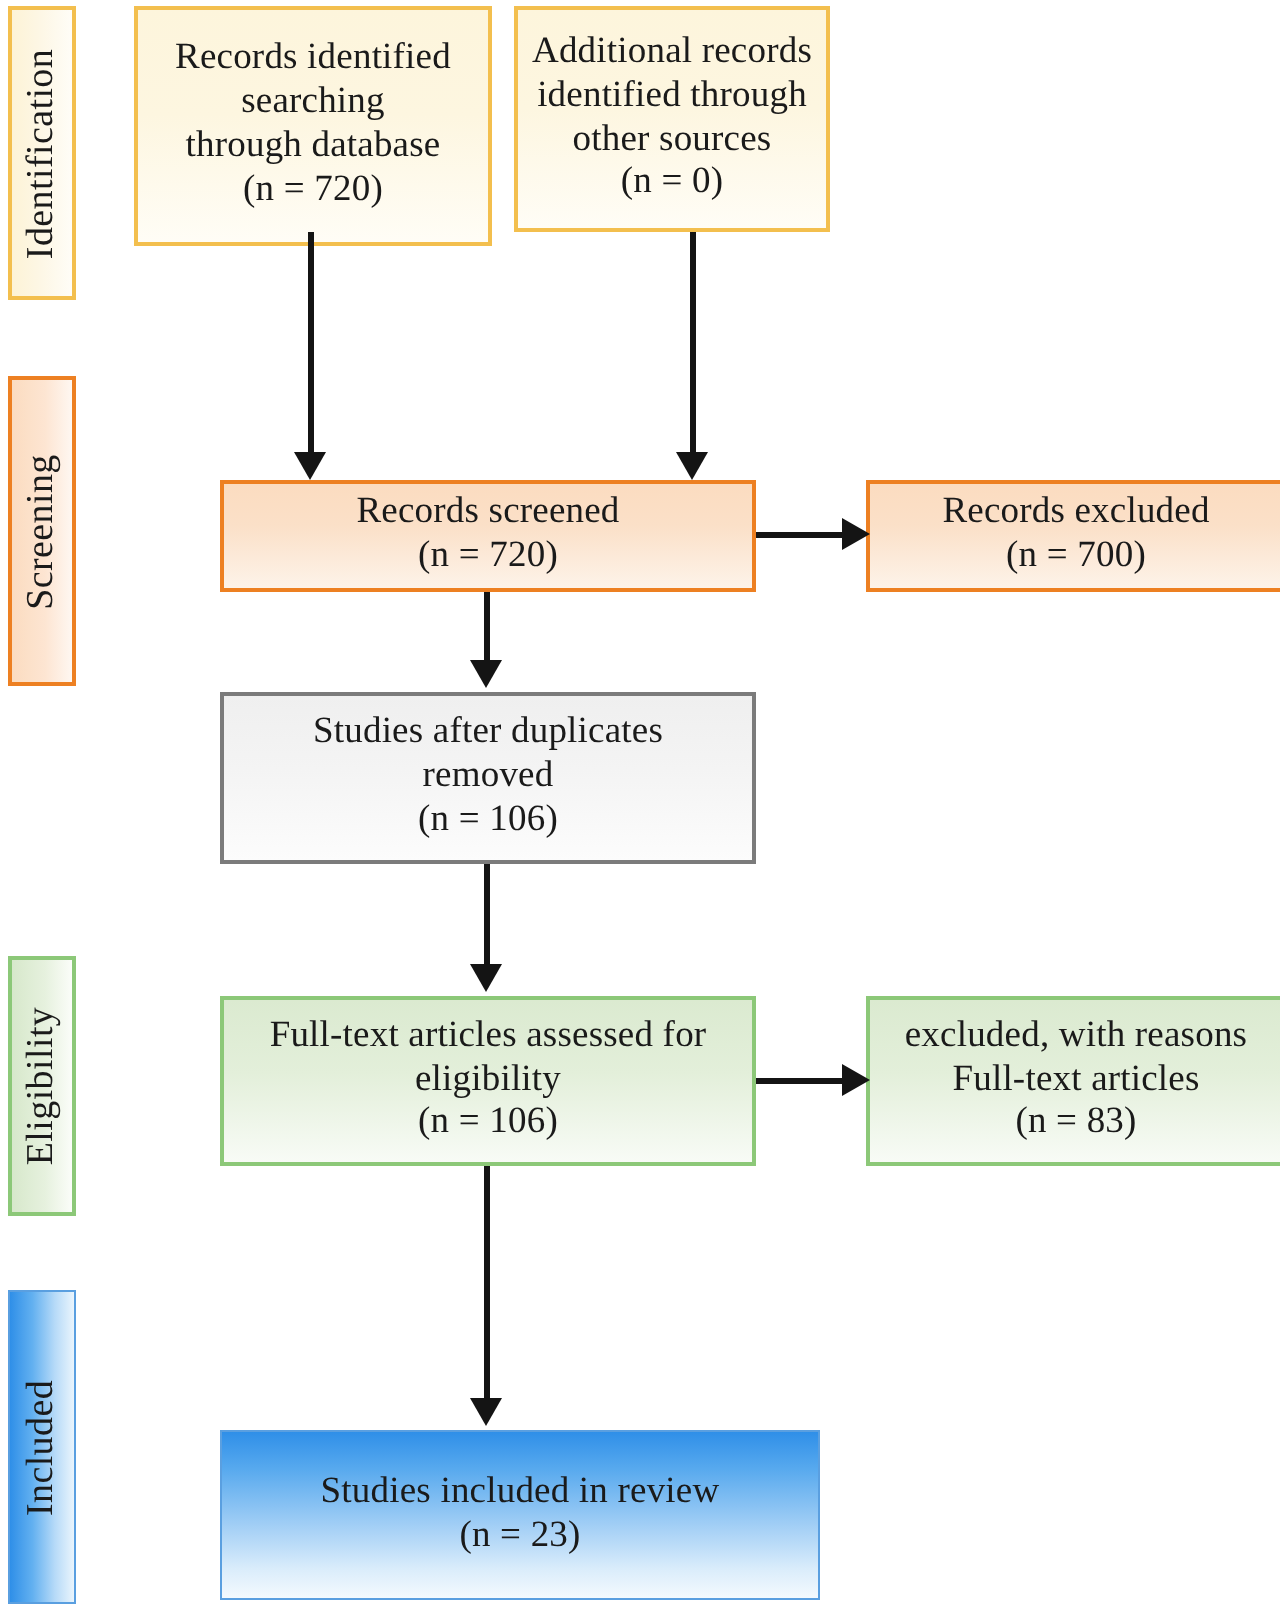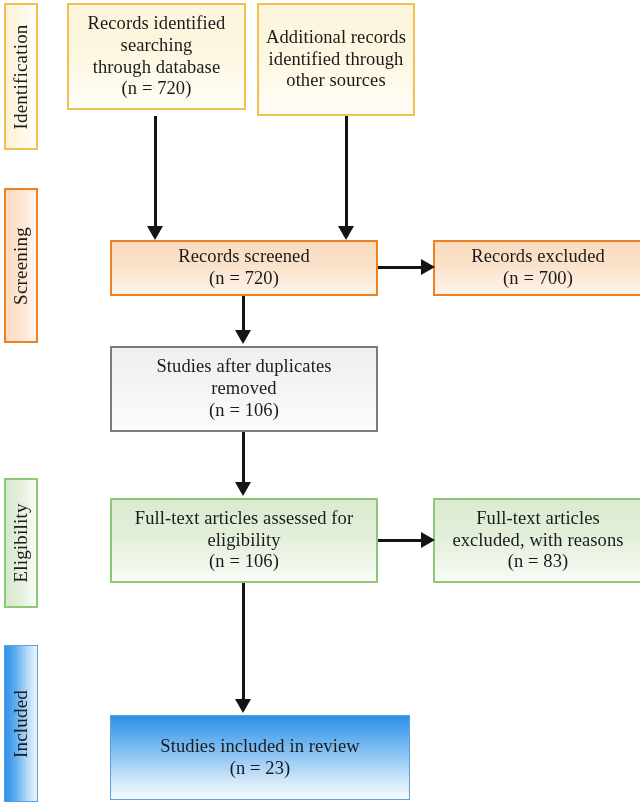--- a/index.html
+++ b/index.html
@@ -67,34 +67,35 @@
   </div>
 
   <div class="band band-gr" style="top:478px;height:130px;">
     <span class="vtext">Eligibility</span>
   </div>
 
   <div class="band band-b" style="top:645px;height:157px;">
     <span class="vtext">Included</span>
   </div>
 
-  <div class="box y-box" style="left:67px;top:3px;width:179px;height:107px;">
+  <div class="box y-box" style="left:67px;top:3px;width:179px;height:120px;">
     <div class="inner">
       <div>Records identified</div>
       <div>searching</div>
       <div>through database</div>
       <div>(n = 720)</div>
     </div>
   </div>
 
   <div class="box y-box" style="left:257px;top:3px;width:158px;height:113px;">
     <div class="inner">
       <div>Additional records</div>
       <div>identified through</div>
       <div>other sources</div>
+      <div>(n = 0)</div>
     </div>
   </div>
 
   <div class="vline" style="left:154px;top:116px;height:112px;"></div>
   <div class="arrow-d" style="left:147px;top:226px;"></div>
 
   <div class="vline" style="left:345px;top:116px;height:112px;"></div>
   <div class="arrow-d" style="left:338px;top:226px;"></div>
 
   <div class="box o-box" style="left:110px;top:240px;width:268px;height:56px;">
@@ -131,22 +132,22 @@
   <div class="box gr-box" style="left:110px;top:498px;width:268px;height:85px;">
     <div class="inner">
       <div>Full-text articles assessed for</div>
       <div>eligibility</div>
       <div>(n = 106)</div>
     </div>
   </div>
 
   <div class="box gr-box" style="left:433px;top:498px;width:210px;height:85px;">
     <div class="inner">
+      <div>excluded, with reasons</div>
       <div>Full-text articles</div>
-      <div>excluded, with reasons</div>
       <div>(n = 83)</div>
     </div>
   </div>
 
   <div class="hline" style="left:378px;top:539px;width:45px;"></div>
   <div class="arrow-r" style="left:421px;top:532px;"></div>
 
   <div class="vline" style="left:242px;top:583px;height:118px;"></div>
   <div class="arrow-d" style="left:235px;top:699px;"></div>
 

